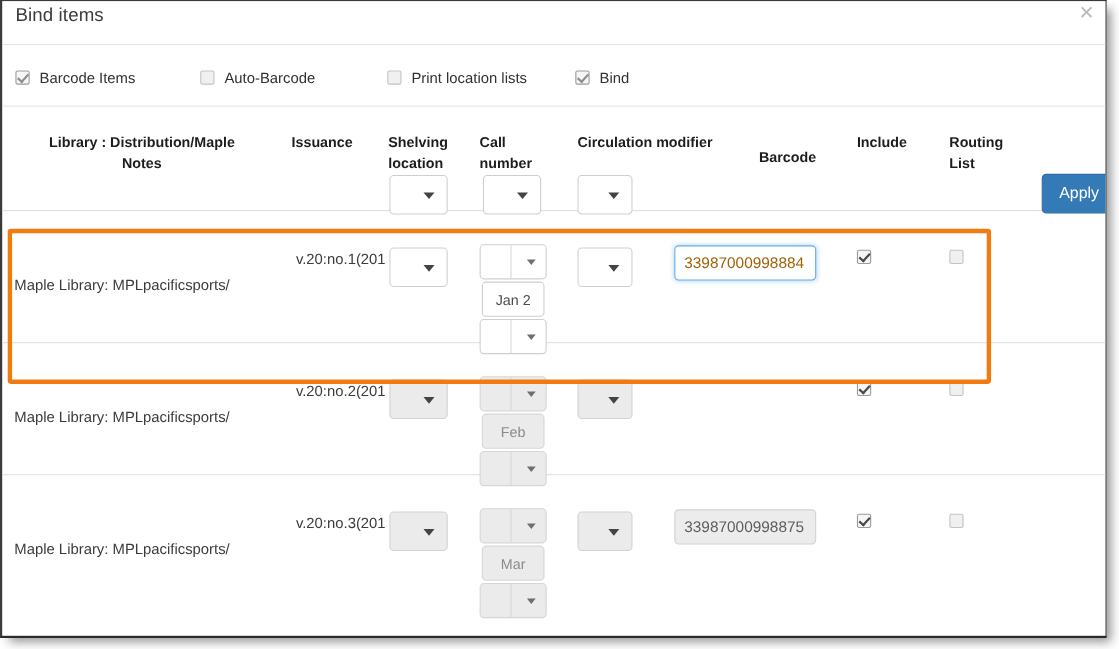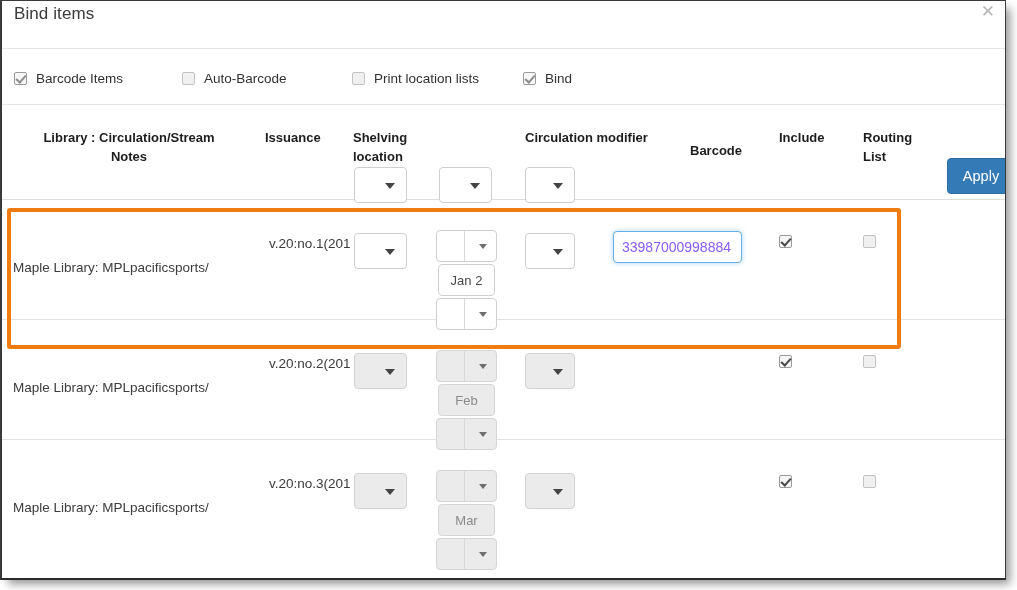--- a/index.html
+++ b/index.html
@@ -28,21 +28,21 @@
     border-right: 1px solid #3a3a3a;
     border-bottom: 2px solid #2b2b2b;
     box-sizing: border-box;
     box-shadow: 6px 6px 9px -2px rgba(0,0,0,0.42);
     overflow: hidden;
   }
 
   
   .titlebar {
     position: relative;
-    height: 48px;
+    height: 40px;
     border-bottom: 1px solid #e5e5e5;
     box-sizing: border-box;
     padding-left: 27px;
   }
   .title-text {
     position: absolute;
     left: 12px;
     top: 3px;
     font-size: 17px;
     color: #3b3b3b;
@@ -235,21 +235,21 @@
     background: #ffffff;
     font-family: "Liberation Sans", sans-serif;
     font-size: 14px;
     color: #555555;
     padding: 0 8px;
   }
   .barcode.focused {
     border: 1px solid #66afe9;
     box-shadow: 0 0 5px rgba(102,175,233,0.55);
     outline: none;
-    color: #8b5cf6;
+    color: #a16207;
   }
   .barcode.disabled {
     background: #ececec;
     border-color: #d2d2d2;
     color: #5d5d5d;
   }
 
   .cb-include { position: absolute; left: 777px; }
   .cb-routing { position: absolute; left: 861px; }
 
@@ -291,31 +291,35 @@
       <span class="lbl">Print location lists</span>
     </div>
     <div class="opt" id="opt3" style="left:521px;">
       <span class="cbx checked dark dim"></span>
       <span class="lbl">Bind</span>
     </div>
   </div>
 
   <div class="colhead">
     <div class="ch" style="left:12px; top:23px; width:230px; text-align:center;">
-      <span>Library : Circulation/Stream</span><br>
+      <span>Library : Distribution/Maple</span><br>
       <span>Notes</span>
     </div>
 
     <div class="ch" style="left:263px; top:23px;">Issuance</div>
 
     <div class="ch wrap2" style="left:351px; top:23px;">
       <span>Shelving</span><br>
       <span>location</span>
     </div>
 
+    <div class="ch wrap2" style="left:434px; top:23px;">
+      <span>Call</span><br>
+      <span>number</span>
+    </div>
 
     <div class="ch" style="left:523px; top:23px;">Circulation modifier</div>
 
     <div class="ch" style="left:688px; top:36px;">Barcode</div>
 
     <div class="ch" style="left:777px; top:23px;">Include</div>
 
     <div class="ch wrap2" style="left:861px; top:23px;">
       <span>Routing</span><br>
       <span>List</span>
@@ -412,20 +416,21 @@
         <div class="cn-part cn-bot disabled">
           <span class="divline"></span>
           <span class="caret sm"></span>
         </div>
       </div>
 
       <div class="sel circ disabled" style="top:33px;">
         <span class="caret"></span>
       </div>
 
+      <input class="barcode disabled" type="text" style="top: 31px;" value="33987000998875">
 
       <span class="cbx checked dark cb-include" style="top:35px;"></span>
       <span class="cbx empty cb-routing" style="top:35px;"></span>
     </div>
 
   </div>
 
   <div id="highlight"></div>
 
 </div>

